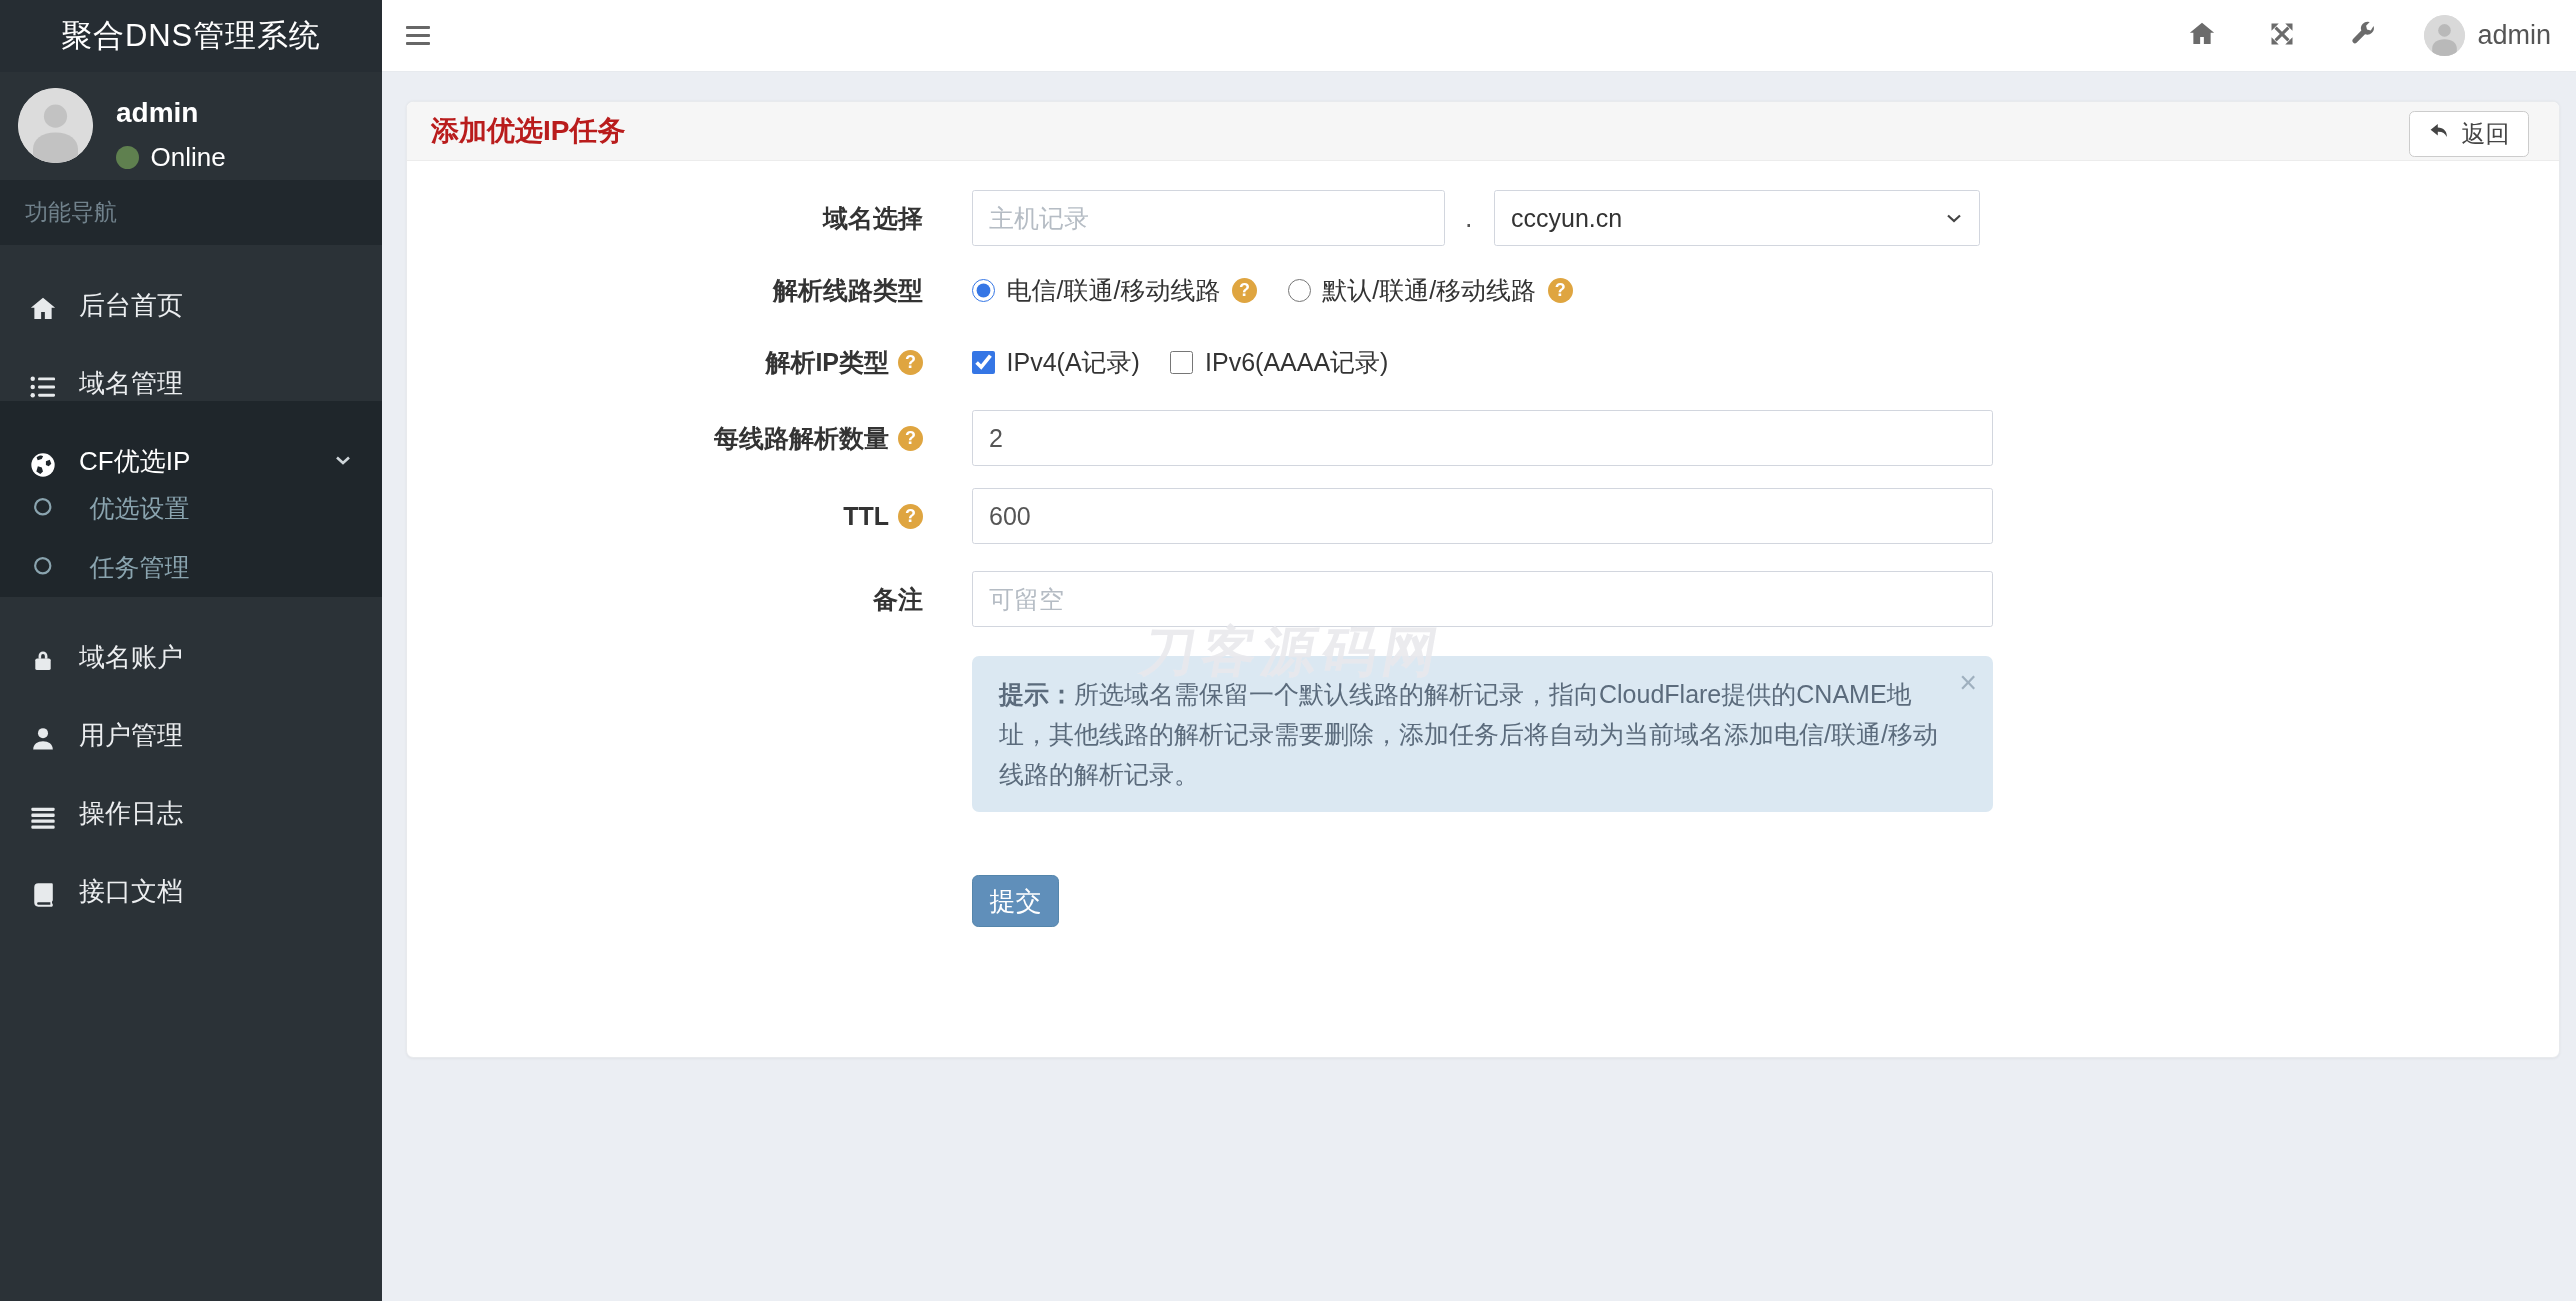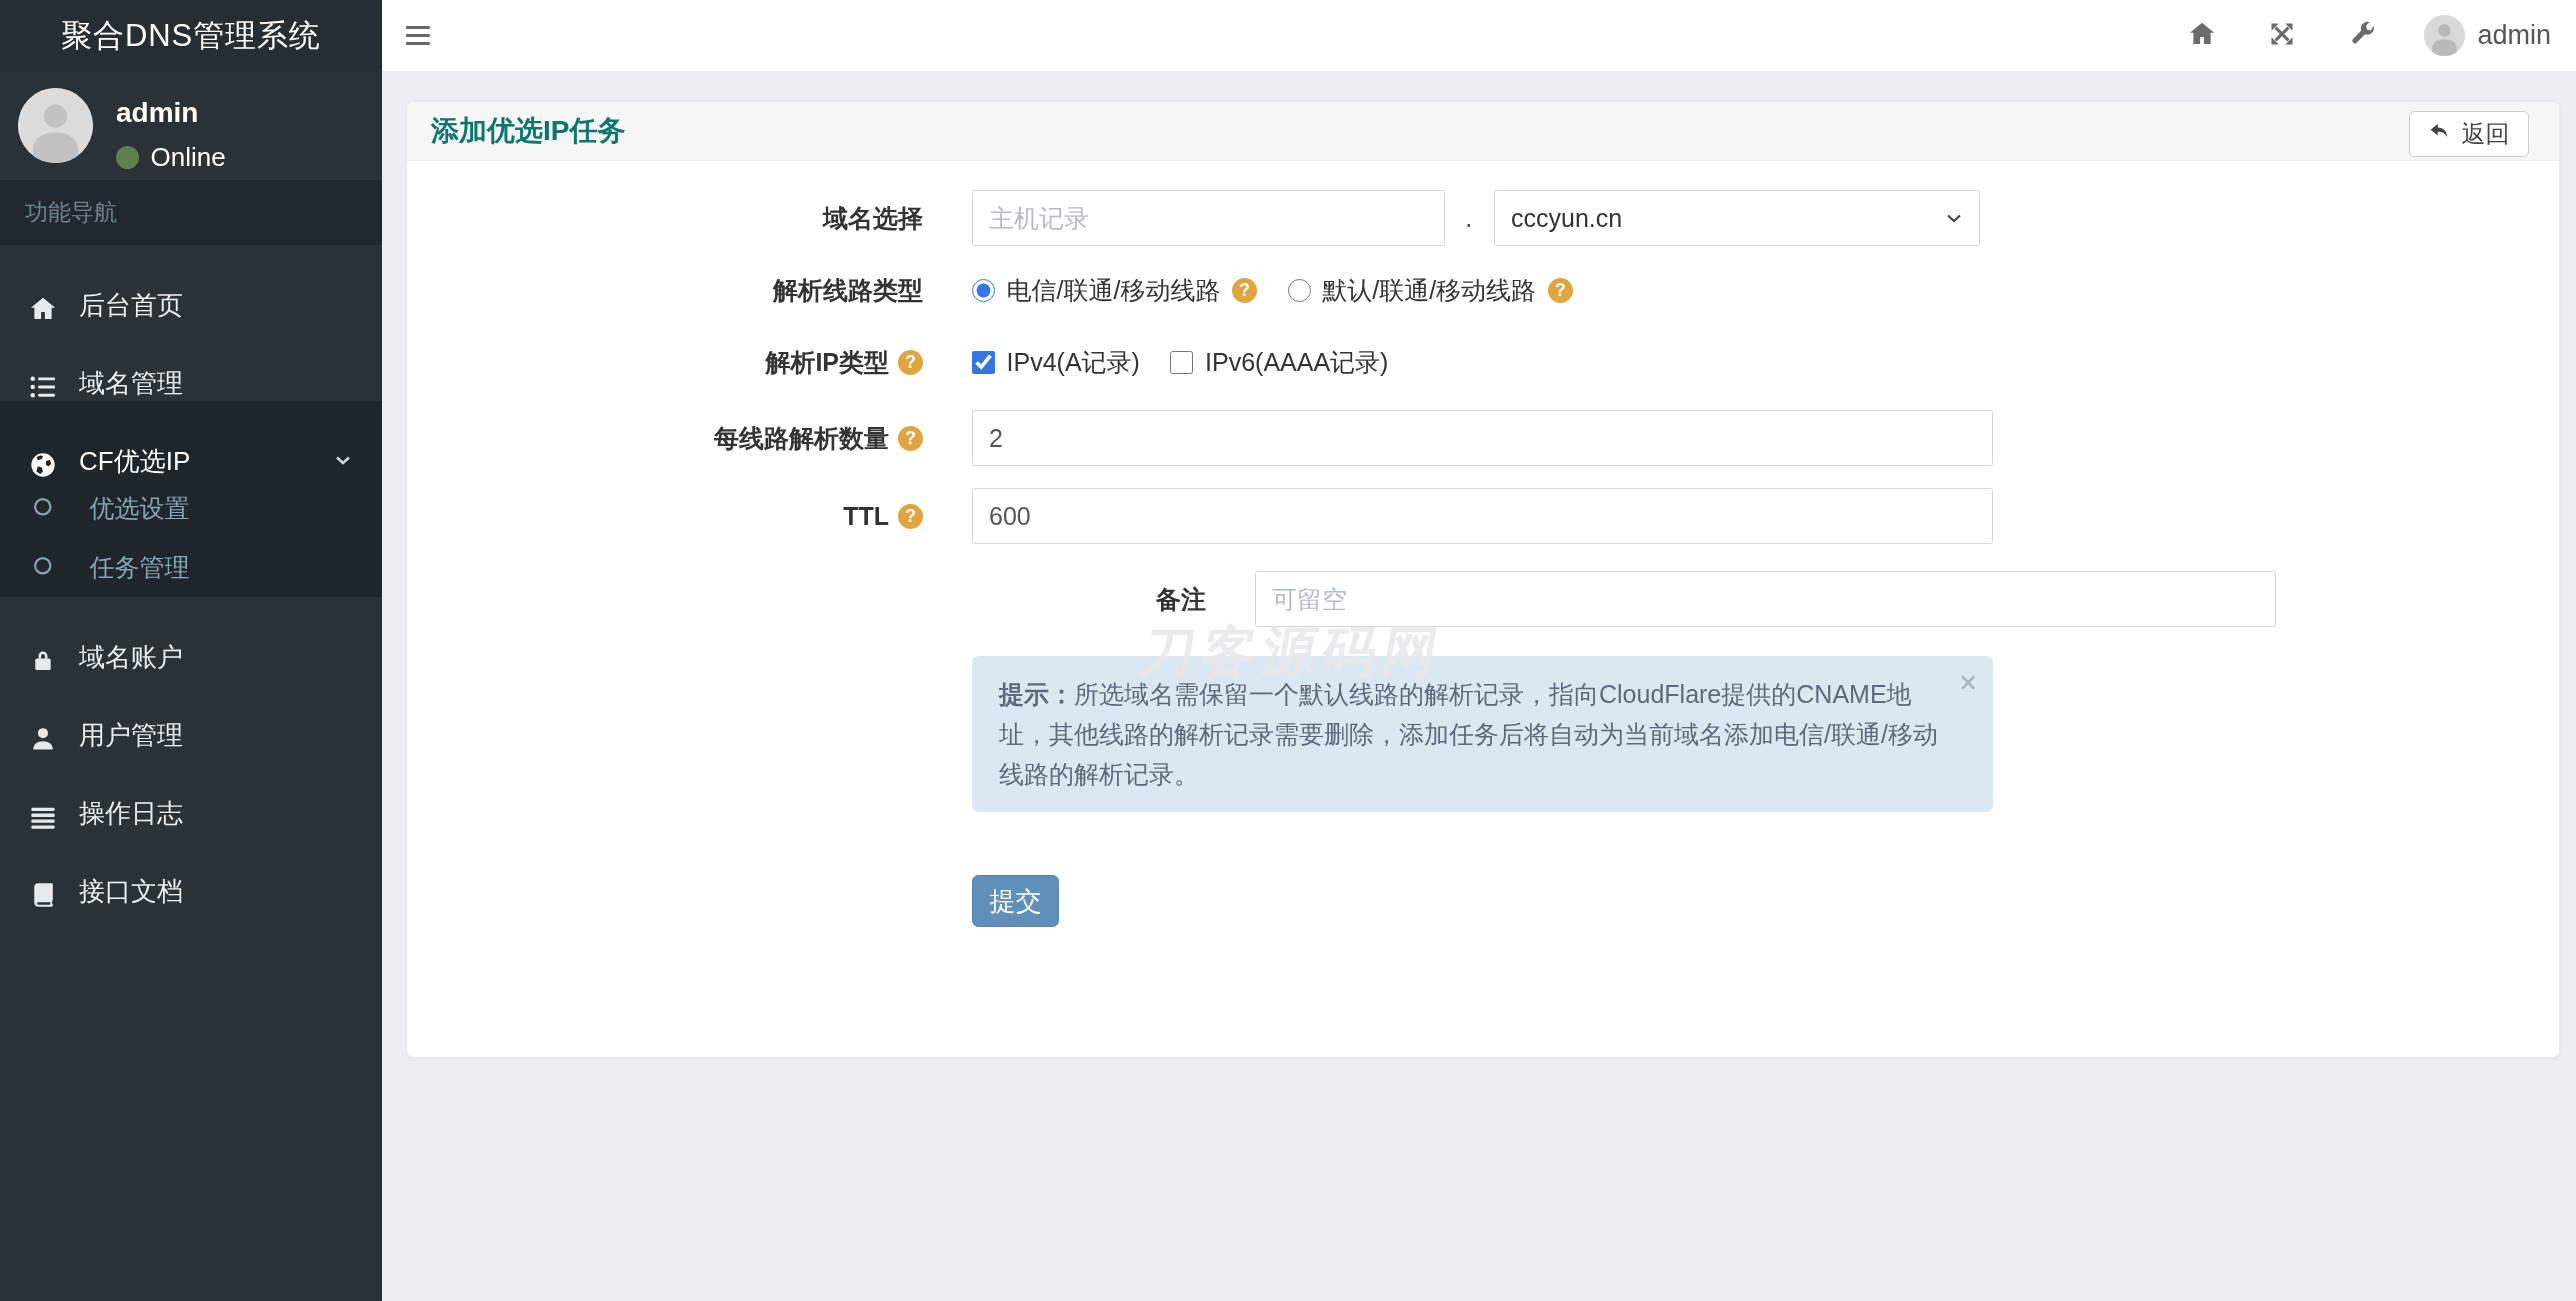--- a/index.html
+++ b/index.html
@@ -44,21 +44,21 @@
   .nav-user { display:flex; align-items:center; gap:12.5px; padding-left:21.5px; cursor:pointer; }
   .avatar-sm { width:41px; height:41px; border-radius:50%; background:#d9d9d9; overflow:hidden; }
   .nav-username { font-size:27px; color:#555; }
 
   
   .content { position:absolute; left:382px; top:72px; right:0; bottom:0; background:#ebeef3; }
   .card { margin:29px 16px 0 24px; height:957px; background:#fff; border:0.9px solid #e8eaed;
           border-radius:7.2px; box-shadow:0 0.9px 2.7px rgba(0,0,0,.05); overflow:hidden; }
   .card-header { height:59px; background:#f6f6f6; border-bottom:0.9px solid #ececec;
                  display:flex; align-items:center; justify-content:space-between; padding:0 30.5px 0 24px; }
-  .card-title { font-size:28px; color:#0f766e; }
+  .card-title { font-size:28px; color:#b91c1c; }
   .btn-back { height:46px; padding:2px 18px; background:#fff; border:0.9px solid #ccc; border-radius:5.4px;
               font-size:24px; color:#444; display:flex; align-items:center; gap:10.8px; cursor:pointer;
               font-family:inherit;margin-top:6px; }
   .btn-back svg { width:22.4px; height:22.4px; fill:#444; }
   .card-body { padding-top:29px; }
 
   .frow { display:flex; align-items:center; height:56px; }
   .flabel { width:516px; display:flex; justify-content:flex-end; align-items:center; gap:9px;
             font-size:25px; font-weight:bold; color:#333; flex:none; }
   .fctrl { margin-left:49px; display:flex; align-items:center; }
@@ -325,21 +325,21 @@
         <div class="flabel">
           <span>TTL</span>
           <span class="help">?</span>
         </div>
         <div class="fctrl">
           <input class="inp inp-wide" type="text" value="600" style="">
         </div>
       </div>
 
       
-      <div class="frow" style="margin-top:27px;justify-content:center;">
+      <div class="frow" style="margin-top:27px;">
         <div class="flabel">备注</div>
         <div class="fctrl">
           <input class="inp inp-wide" type="text" placeholder="可留空" style="">
         </div>
       </div>
 
       
       <div class="hint-box">
         <b>提示：</b><span>所选域名需保留一个默认线路的解析记录，指向CloudFlare提供的CNAME地址，其他线路的解析记录需要删除，添加任务后将自动为当前域名添加电信/联通/移动线路的解析记录。</span>
         <button class="hint-close">×</button>

